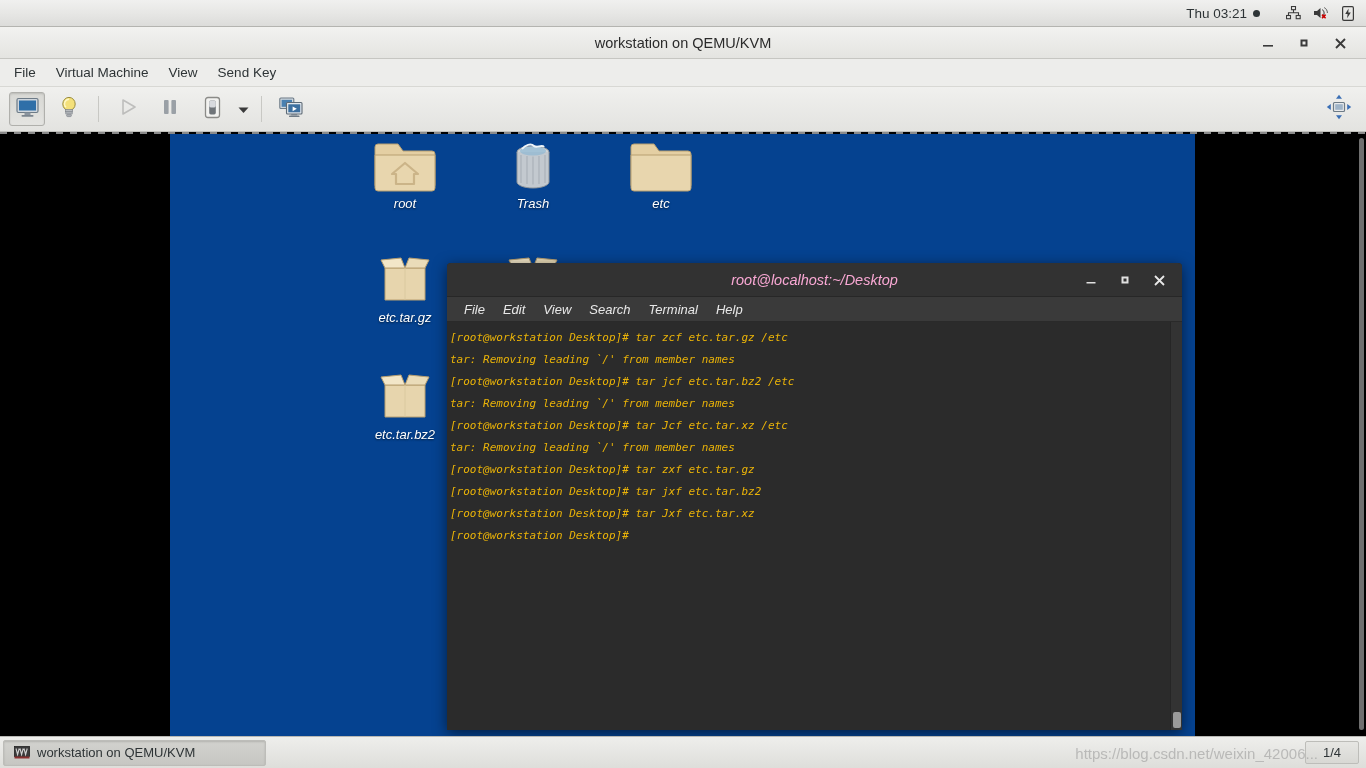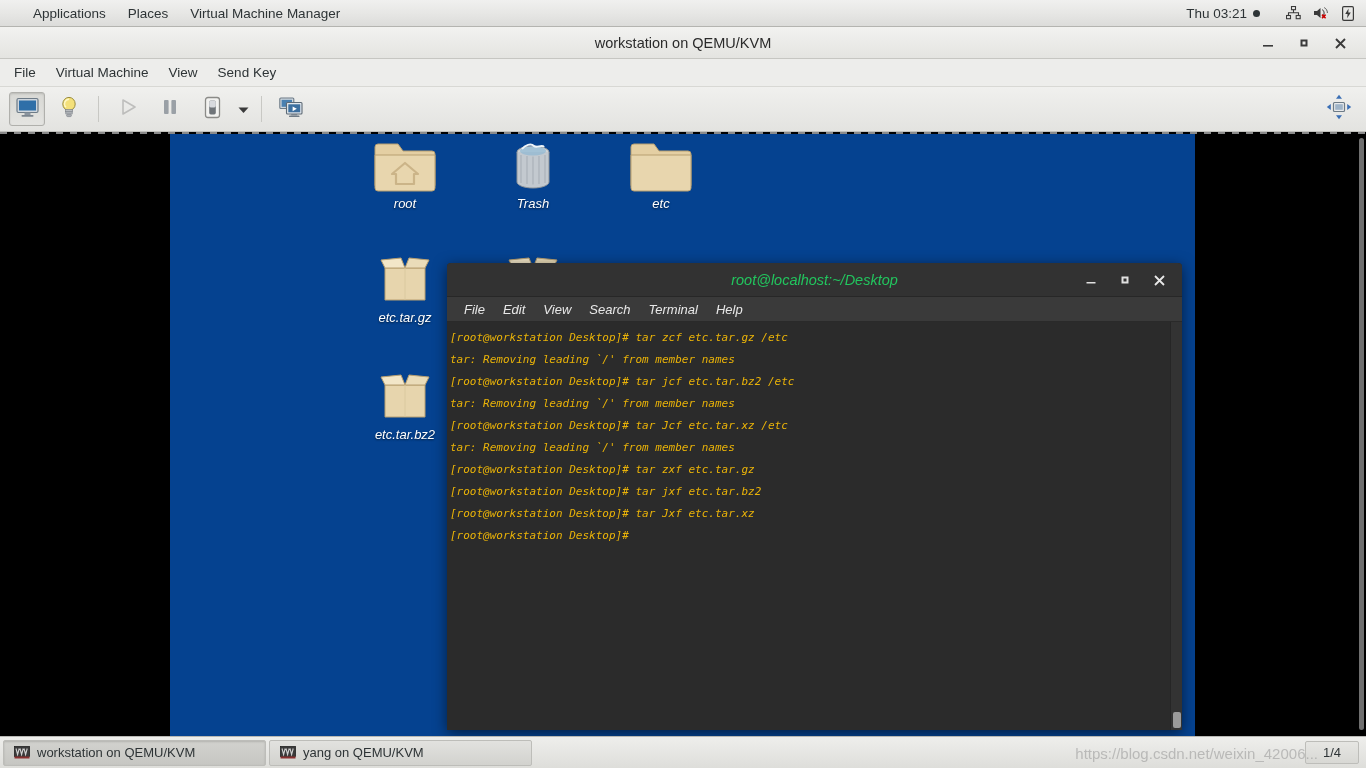--- a/index.html
+++ b/index.html
@@ -125,21 +125,21 @@
     display: flex; flex-direction: column;
     border-radius: 4px 4px 0 0;
     overflow: hidden;
   }
   .term-title {
     position: relative; height: 34px; flex: none;
     background: #323232;
     display: flex; align-items: center; justify-content: center;
     border-bottom: 1px solid #272727;
   }
-  .term-title .t { color: #22c55e; font-size: 14.5px; }
+  .term-title .t { color: #f9a8d4; font-size: 14.5px; }
   .term-btns { position: absolute; right: 6px; top: 0; height: 34px; display: flex; align-items: center; }
   .term-btn {
     width: 34px; height: 34px; display: flex; align-items: center; justify-content: center;
     color: #e0e0e0; cursor: pointer;
   }
   .term-menubar {
     height: 25px; flex: none; display: flex; align-items: center;
     background: #3a3a3a; padding-left: 8px;
     font-size: 13px; color: #e8e8e8; border-bottom: 1px solid #2a2a2a;
   }
@@ -195,38 +195,20 @@
     pointer-events: none; white-space: nowrap;
     font-family: "Liberation Sans", sans-serif;
   }
 </style>
 </head>
 <body>
 
 <div id="screen">
 
   <div class="gnome-panel">
-    <div class="gp-left">
-      <div class="gp-item redhat-logo">
-        <svg width="17" height="15" viewBox="0 0 17 15" aria-hidden="true">
-          <ellipse cx="8.5" cy="10" rx="7.5" ry="4" fill="#cc0000"></ellipse>
-          <path d="M2.5 8.6c0-2 2.7-3.8 6-3.8s6 1.8 6 3.8c0 .6-.4 1-1 .9-1-.2-1.6-1.6-3.2-2.3-1.8-.8-4.2-.4-5.6.6-1 .7-2.2 1.4-2.2.8z" fill="#a30000"></path>
-          <path d="M3.3 5.2c-.5-.9.2-1.9 1.2-1.7 1 .2 1.5 1.3 2.9 1.3 1 0 1.2-.8 2.2-.8.7 0 1 .5 1.3 1" fill="none" stroke="#cc0000" stroke-width="1.1"></path>
-        </svg>
-      </div>
-      <div class="gp-item">
-          <span>Applications</span>
-        </div>
-      <div class="gp-item">
-          <span>Places</span>
-        </div>
-      <div class="gp-item">
-          <span>Virtual Machine Manager</span>
-        </div>
-    </div>
     <div class="gp-right">
       <div class="clock">
         <span>Thu 03:21</span>
         <span class="dot"></span>
       </div>
       <div class="tray">
         <span>
           <svg width="15" height="14" viewBox="0 0 15 14" aria-hidden="true">
             <rect x="5.5" y="0.5" width="4" height="3.2" fill="none" stroke="#3a3a3a" stroke-width="1.1"></rect>
             <rect x="0.5" y="9.5" width="4" height="3.2" fill="none" stroke="#3a3a3a" stroke-width="1.1"></rect>
@@ -504,29 +486,19 @@
     <div class="tb-task active">
       <span class="tico">
         <svg width="16" height="13" viewBox="0 0 16 13" aria-hidden="true">
           <rect x="0.5" y="0.5" width="15" height="10" fill="#3b3b3b" stroke="#222" stroke-width="0.8"></rect>
           <path d="M2 2.5l1.6 6 1.6-6M6 2.5l1.6 6 1.6-6M10 2.5l1.6 6 1.6-6" stroke="#cfcfcf" stroke-width="1.1" fill="none"></path>
           <rect x="0.5" y="10.5" width="15" height="2" fill="#8a3030"></rect>
         </svg>
       </span>
       <span>workstation on QEMU/KVM</span>
     </div>
-    <div class="tb-task">
-      <span class="tico">
-        <svg width="16" height="13" viewBox="0 0 16 13" aria-hidden="true">
-          <rect x="0.5" y="0.5" width="15" height="10" fill="#3b3b3b" stroke="#222" stroke-width="0.8"></rect>
-          <path d="M2 2.5l1.6 6 1.6-6M6 2.5l1.6 6 1.6-6M10 2.5l1.6 6 1.6-6" stroke="#cfcfcf" stroke-width="1.1" fill="none"></path>
-          <rect x="0.5" y="10.5" width="15" height="2" fill="#8a3030"></rect>
-        </svg>
-      </span>
-      <span>yang on QEMU/KVM</span>
-    </div>
     <div class="tb-right">
       <div class="workspace"><span>1/4</span></div>
     </div>
     <div class="watermark">https://blog.csdn.net/weixin_42006...</div>
   </div>
 
 </div>
 
 </body></html>

